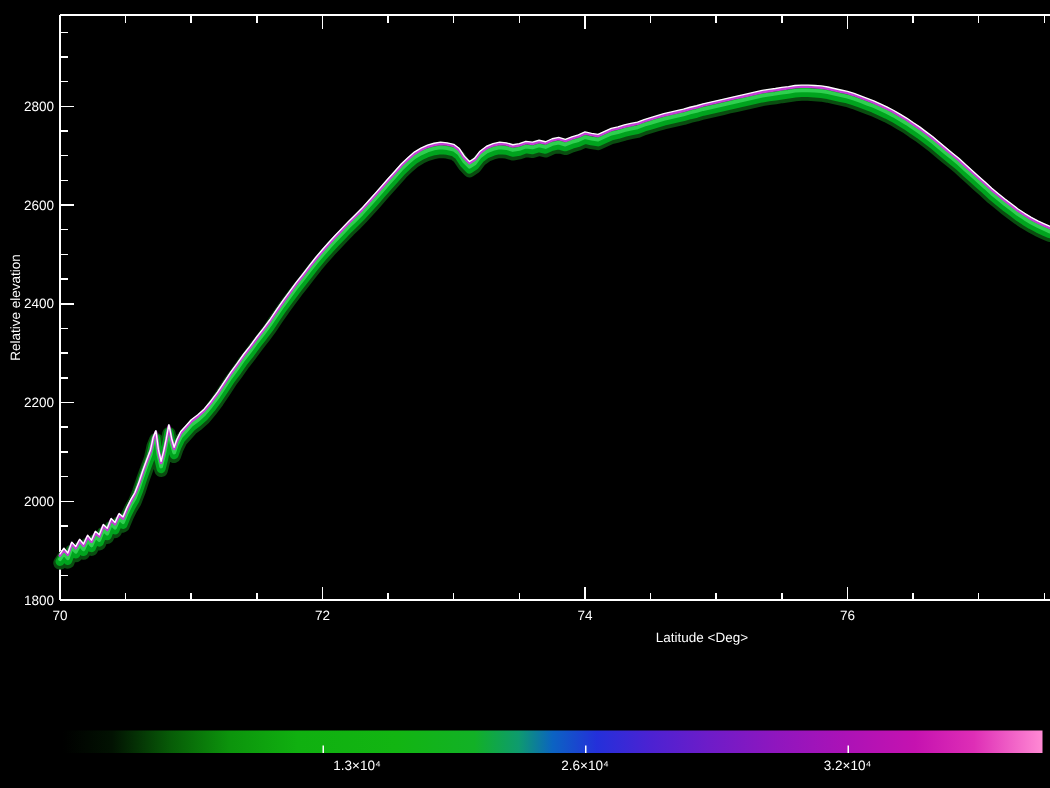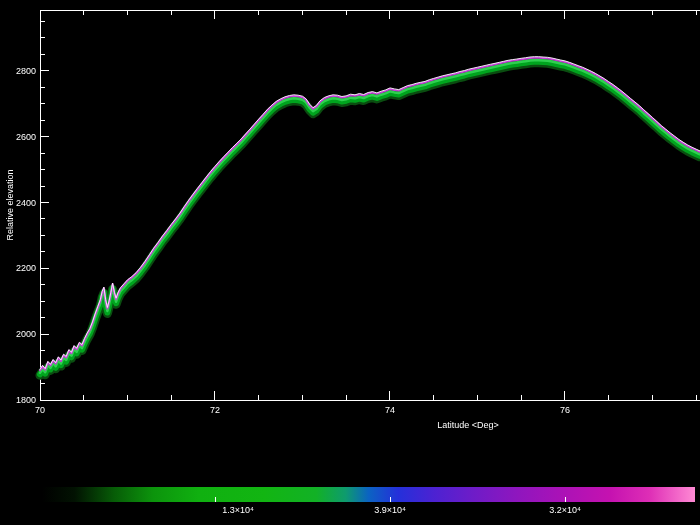--- a/index.html
+++ b/index.html
@@ -104,16 +104,16 @@
     <text id="y-title" x="13" y="205" text-anchor="middle" transform="rotate(-90 13 205)">Relative elevation</text>
   </svg>
 
   <div id="colorbar" style="background: linear-gradient(90deg, rgb(0, 0, 0) 0%, rgb(2, 18, 2) 5%, rgb(7, 92, 7) 11%, rgb(12, 148, 12) 17%, rgb(16, 176, 16) 24%, rgb(18, 181, 18) 34%, rgb(18, 177, 38) 42%, rgb(14, 155, 110) 46.5%, rgb(11, 99, 194) 50%, rgb(36, 48, 218) 54.5%, rgb(76, 34, 210) 60%, rgb(110, 28, 200) 66%, rgb(144, 22, 190) 73%, rgb(172, 18, 182) 80%, rgb(197, 18, 176) 87%, rgb(222, 46, 182) 93%, rgb(255, 138, 212) 100%);">
       <div class="cb-tick" style="left: 26.5%;"></div>
       <div class="cb-tick" style="left: 53.3%;"></div>
       <div class="cb-tick" style="left: 80.1%;"></div>
     </div>
   <div id="overlay">
       <span class="cb-label" style="left: 205px; margin-left: 33px;">1.3×10⁴</span>
-      <span class="cb-label" style="left: 390.049px;">3.9×10⁴</span>
+      <span class="cb-label" style="left: 390.049px;">2.6×10⁴</span>
       <span class="cb-label" style="left: 565.053px;">3.2×10⁴</span>
     </div>
 </div>
 
 </body></html>

